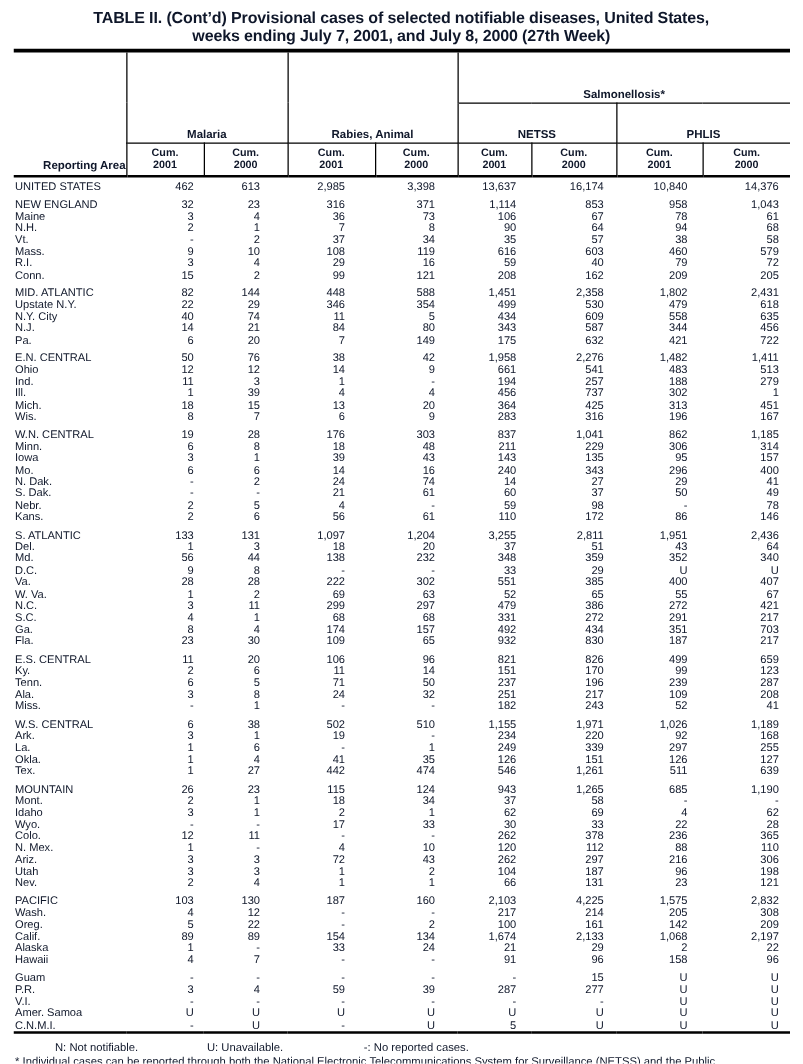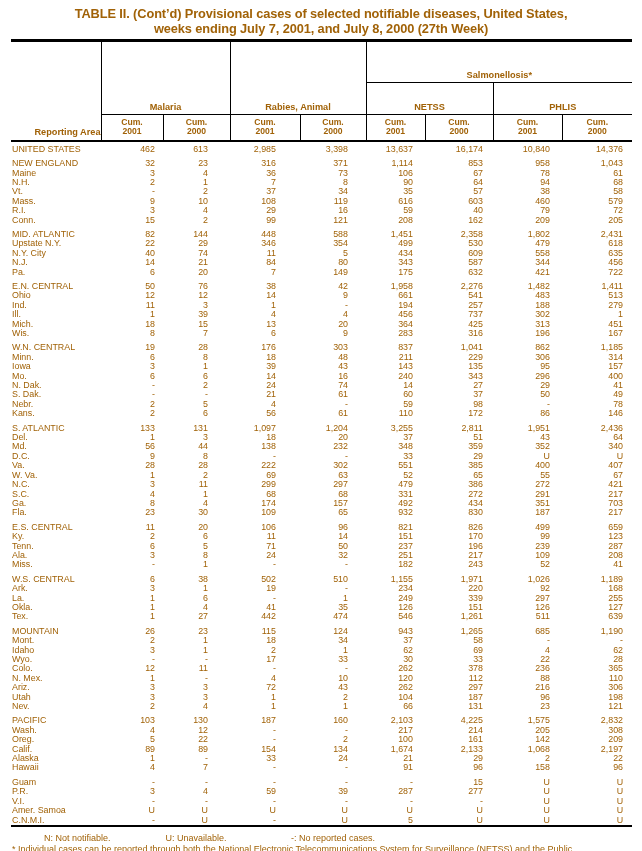--- a/index.html
+++ b/index.html
@@ -1,17 +1,17 @@
 <!DOCTYPE html>
 <html><head>
 <meta charset="utf-8">
 <style>
   html,body {margin:0; padding:0; background:#fff;}
   .page {
-    width:642px; height:851px; background:#fff; color:#a16207;
+    width:642px; height:851px; background:#fff; color:#0f172a;
     font-family:"Liberation Sans","DejaVu Sans",sans-serif;
     position:relative; overflow:hidden;
   }
   .title {text-align:center; font-weight:bold; font-size:12.8px; line-height:14.5px; padding-top:7px; letter-spacing:-0.1px;}
   .rule-title {height:3px; background:#000; margin:3px 10px 0 11px;}
 
   table.main {border-collapse:collapse; table-layout:fixed; width:621px; margin-left:11px; border-bottom:2.6px solid #000;}
   thead th {font-weight:bold; padding:12px; vertical-align:bottom;}
   .th-area   {text-align:right; font-size:9.2px; padding:0 0 3px 1px; border-right:1.5px solid #000; border-bottom:2.6px solid #000;}
   .th-spacer {border-right:1.5px solid #000; height:16px;}

